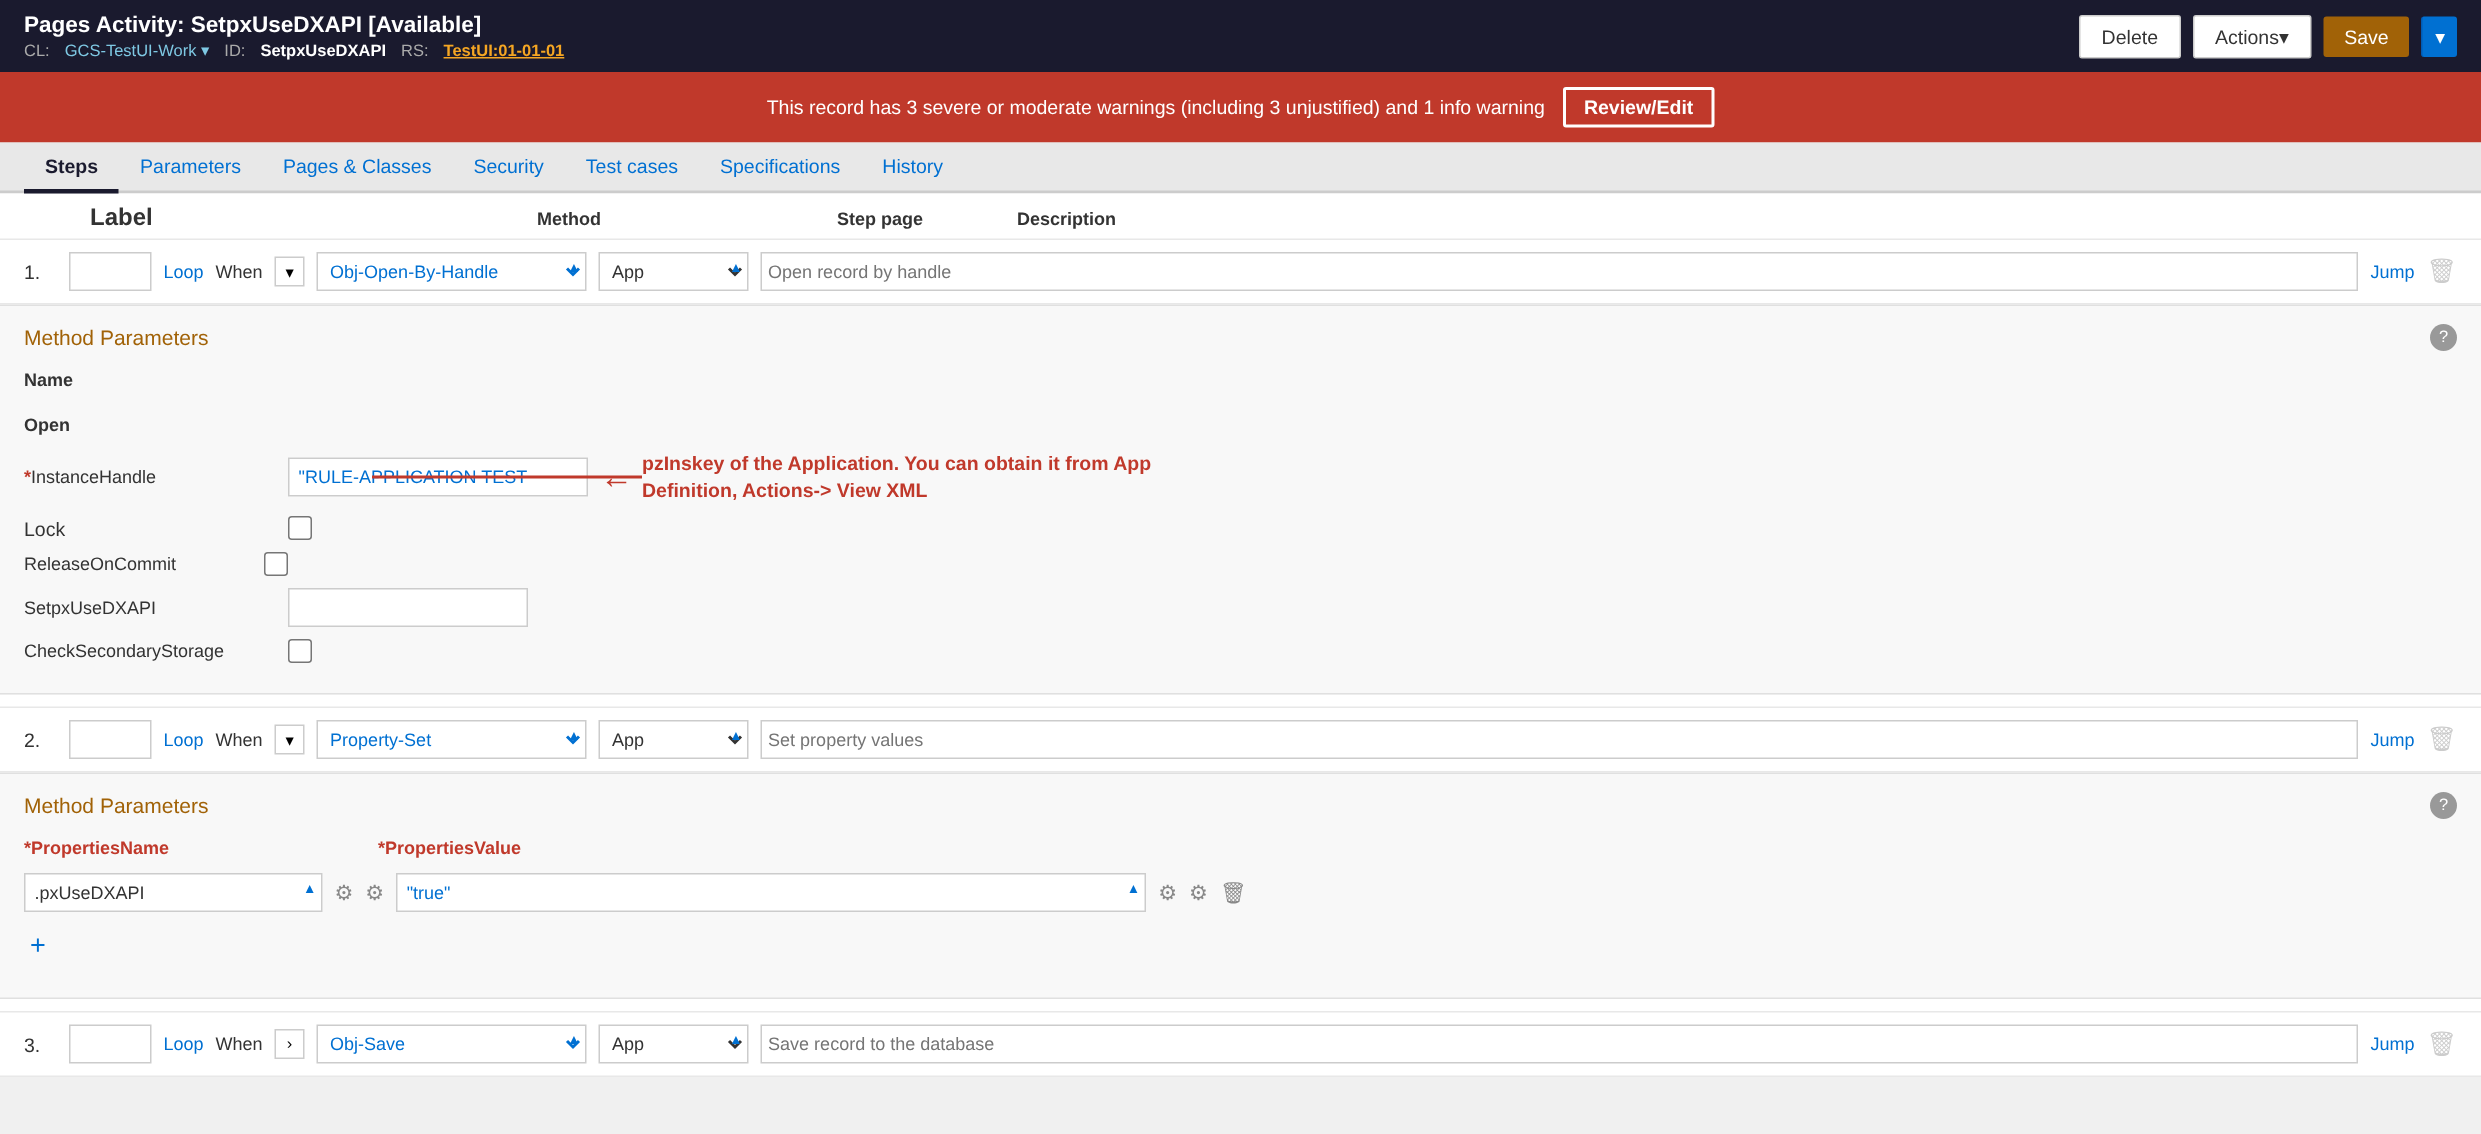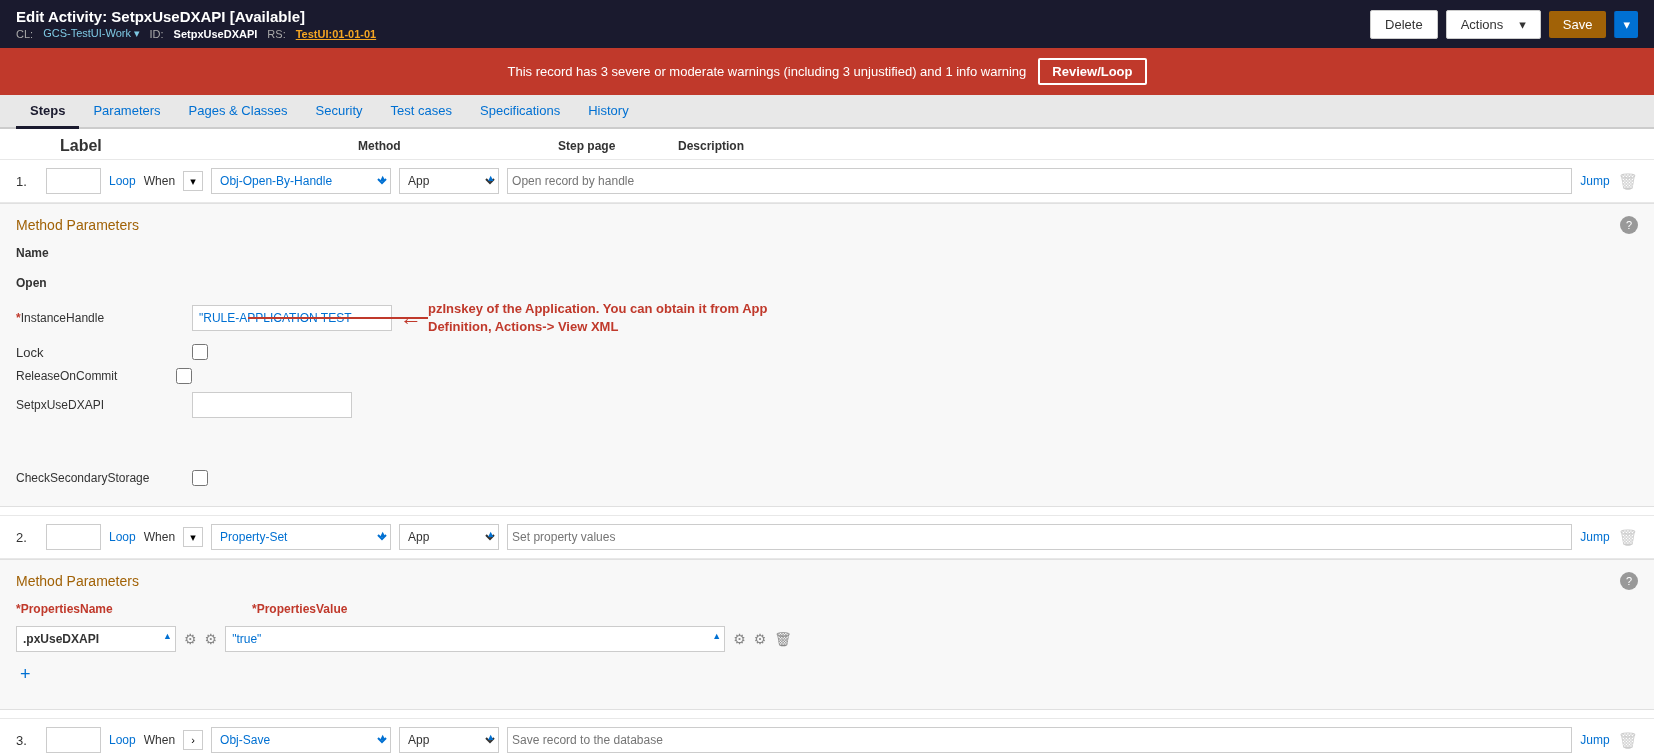--- a/index.html
+++ b/index.html
@@ -35,21 +35,21 @@
     .btn-actions {
       background: #fff;
       color: #333;
       border: 1px solid #ccc;
       padding: 6px 14px;
       cursor: pointer;
       font-size: 13px;
       border-radius: 2px;
       display: flex;
       align-items: center;
-      gap: 16px;
+      gap: 0;
     }
     .btn-save {
       background: #a16207;
       color: white;
       border: none;
       padding: 6px 14px;
       cursor: pointer;
       font-size: 13px;
       border-radius: 2px;
     }
@@ -255,21 +255,21 @@
       border: none;
       background: none;
       padding: 4px;
     }
   </style>
 </head>
 <body>
 
 <div class="header">
   <div class="header-left">
-    <span class="header-title">Edit Activity: SetpxUseDXAPI [Available]</span>
+    <span class="header-title">Pages Activity: SetpxUseDXAPI [Available]</span>
     <div class="header-meta">
       <span class="label">CL:</span>
       <span class="cl-val" style="cursor:pointer">
         <span>GCS-TestUI-Work</span>
         <span> ▾</span>
       </span>
       <span class="label">ID:</span>
       <span class="id-val">SetpxUseDXAPI</span>
       <span class="label">RS:</span>
       <span class="rs-val">TestUI:01-01-01</span>
@@ -281,21 +281,21 @@
       <span>Actions</span>
       <span>▾</span>
     </button>
     <button class="btn-save">Save</button>
     <button class="btn-save-dropdown">▾</button>
   </div>
 </div>
 
 <div class="warning-banner">
   <span>This record has 3 severe or moderate warnings (including 3 unjustified) and 1 info warning</span>
-  <button class="review-btn">Review/Loop</button>
+  <button class="review-btn">Review/Edit</button>
 </div>
 
 <div class="tabs">
   <div class="tab active">Steps</div>
   <div class="tab">Parameters</div>
   <div class="tab">Pages &amp; Classes</div>
   <div class="tab">Security</div>
   <div class="tab">Test cases</div>
   <div class="tab">Specifications</div>
   <div class="tab">History</div>
@@ -371,21 +371,21 @@
       <div style="display:flex; align-items:center; padding:4px 0;">
         <span style="width:160px; font-size:12px;">ReleaseOnCommit</span>
         <input type="checkbox" class="params-checkbox" style="">
       </div>
 
       <div style="display:flex; align-items:center; gap:16px; padding:4px 0;">
         <span style="width:160px; font-size:12px;">SetpxUseDXAPI</span>
         <input type="text" style="border: 1px solid rgb(204, 204, 204); height: 26px; padding: 2px 6px; font-size: 12px; width: 160px;">
       </div>
 
-      <div style="display:flex; align-items:center; gap:16px; padding:4px 0;margin-top:44px;">
+      <div style="display:flex; align-items:center; gap:16px; padding:4px 0;">
         <span style="width:160px; font-size:12px;">CheckSecondaryStorage</span>
         <input type="checkbox" class="params-checkbox" style="">
       </div>
     </div>
   </div>
 
   <div style="background:white; margin-top:8px;">
     <div style="display:flex; align-items:center; padding:8px 16px; gap:8px; border-bottom:1px solid #e8e8e8; border-top:1px solid #e8e8e8;">
       <span style="font-size:13px; min-width:22px;">2.</span>
       <input type="text" class="step-label-input" style="border: 1px solid rgb(204, 204, 204); width: 55px; height: 26px; font-size: 12px; padding: 2px 4px;">
@@ -417,21 +417,21 @@
         <span style="width:220px; font-size:12px; font-weight:bold; color:#c0392b;">
           <span>*PropertiesName</span>
         </span>
         <span style="font-size:12px; font-weight:bold; color:#c0392b;">
           <span>*PropertiesValue</span>
         </span>
       </div>
 
       <div style="display:flex; align-items:center; gap:8px; padding:4px 0;">
         <div style="position:relative; display:inline-block;">
-          <input type="text" style="border: 1px solid rgb(204, 204, 204); height: 26px; padding: 2px 6px; font-size: 12px; width: 160px; color: rgb(51, 51, 51); font-weight: bold;" value=".pxUseDXAPI">
+          <input type="text" style="border: 1px solid rgb(204, 204, 204); height: 26px; padding: 2px 6px; font-size: 12px; width: 199px; color: rgb(51, 51, 51);" value=".pxUseDXAPI">
           <span style="position:absolute; right:4px; top:5px; font-size:9px; color:#0070d2; pointer-events:none;">▲</span>
         </div>
         <span style="font-size:14px; color:#888; cursor:pointer;">⚙</span>
         <span style="font-size:14px; color:#888; cursor:pointer;">⚙</span>
         <div style="position:relative; display:inline-block;">
           <input type="text" style="border: 1px solid rgb(204, 204, 204); height: 26px; padding: 2px 6px; font-size: 12px; width: 500px; color: rgb(0, 112, 210);" value="&quot;true&quot;">
           <span style="position:absolute; right:4px; top:5px; font-size:9px; color:#0070d2; pointer-events:none;">▲</span>
         </div>
         <span style="font-size:14px; color:#888; cursor:pointer;">⚙</span>
         <span style="font-size:14px; color:#888; cursor:pointer;">⚙</span>

